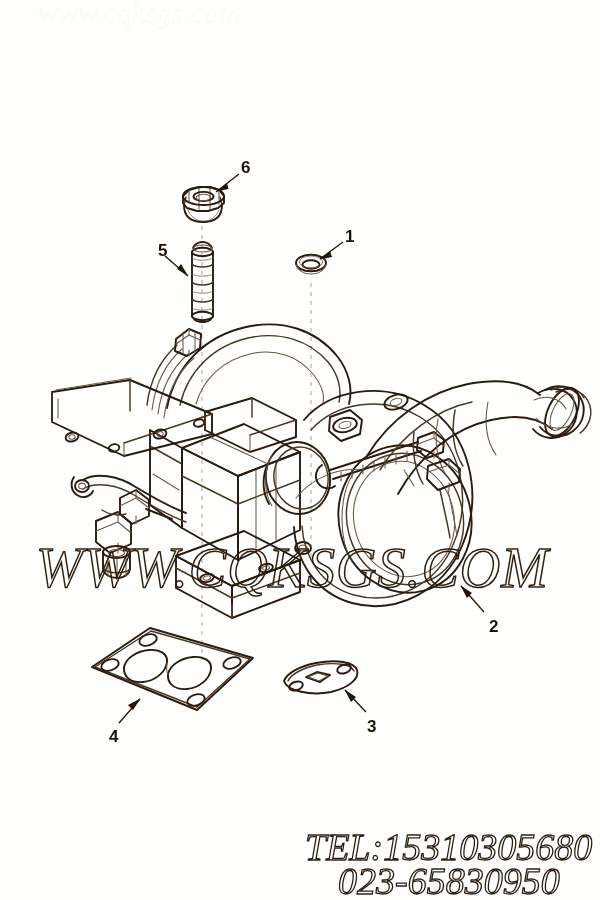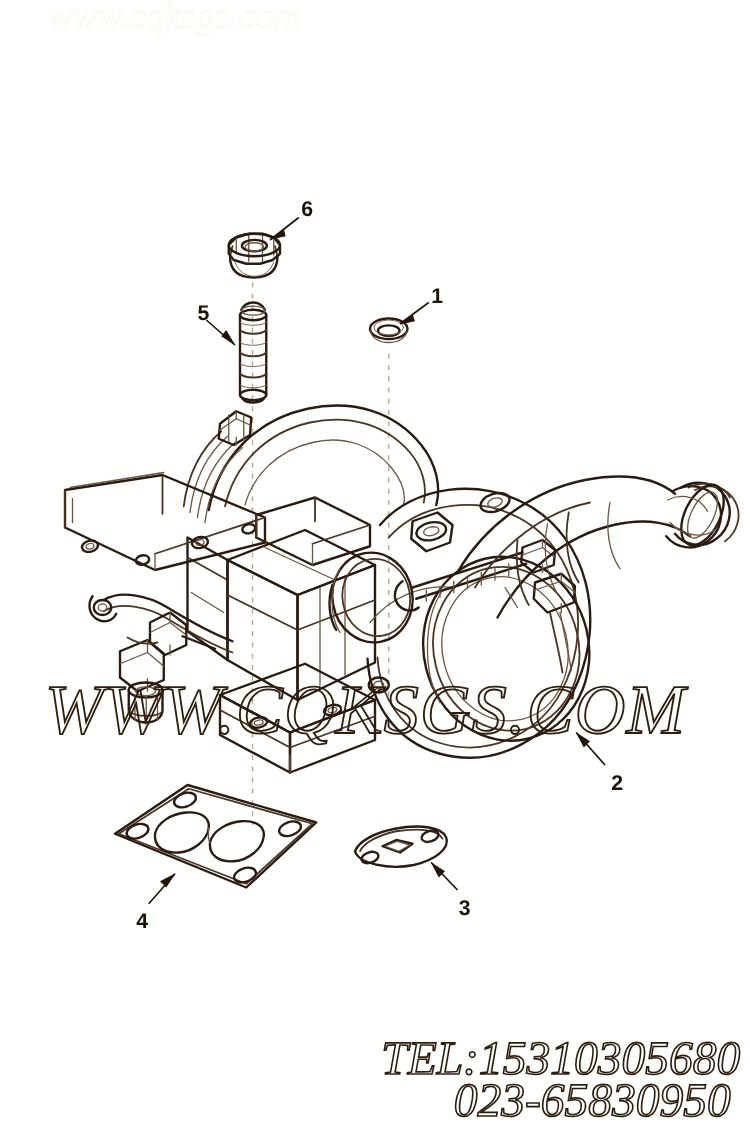--- a/index.html
+++ b/index.html
@@ -42,21 +42,21 @@
     letter-spacing:1px;
     -webkit-text-stroke:1.5px #2e1e0e;
   }
   #wm-tel1{
     left:305px; top:828px;
     font-size:38px;
     letter-spacing:0px;
     -webkit-text-stroke:1.3px #2b1c0d;
   }
   #wm-tel2{
-    left:363px; top:862px;
+    left:338px; top:862px;
     font-size:38px;
     letter-spacing:0px;
     -webkit-text-stroke:1.3px #2b1c0d;
   }
   #wm-ghost{
     left:38px; top:-2px;
     font-size:30px;
     -webkit-text-stroke:1px #fbf8ee;
     opacity:.85;
   }

